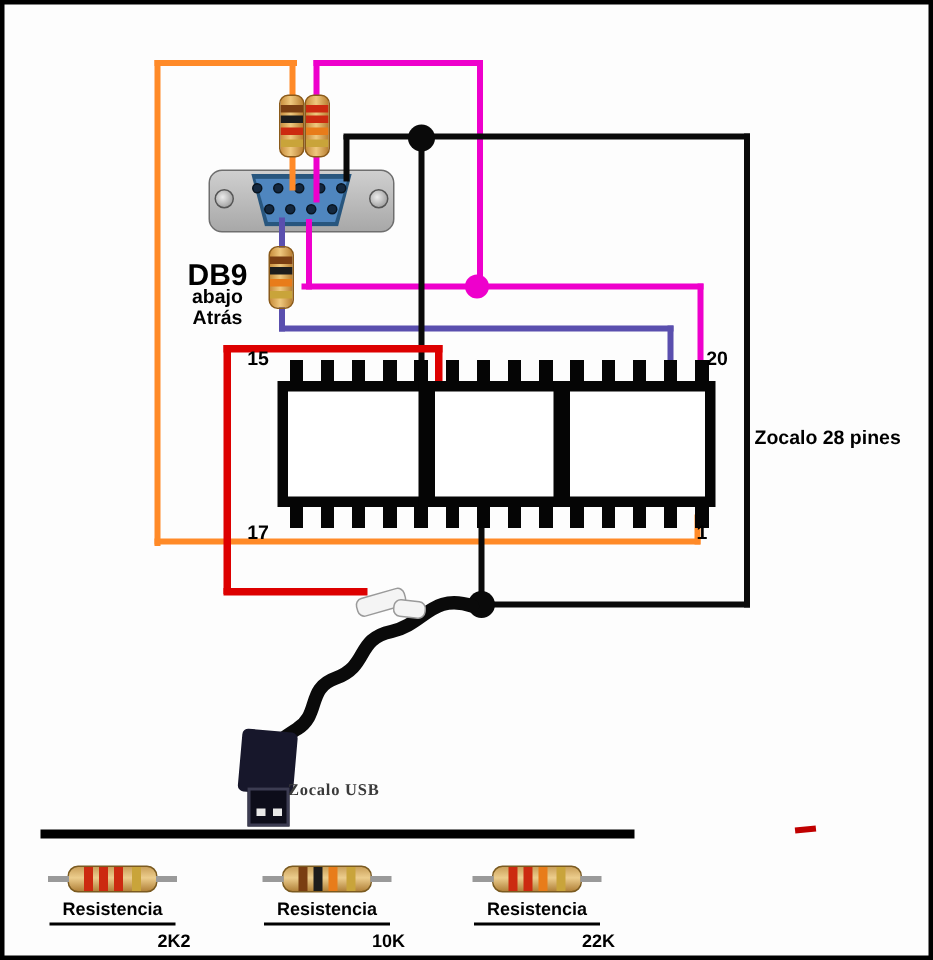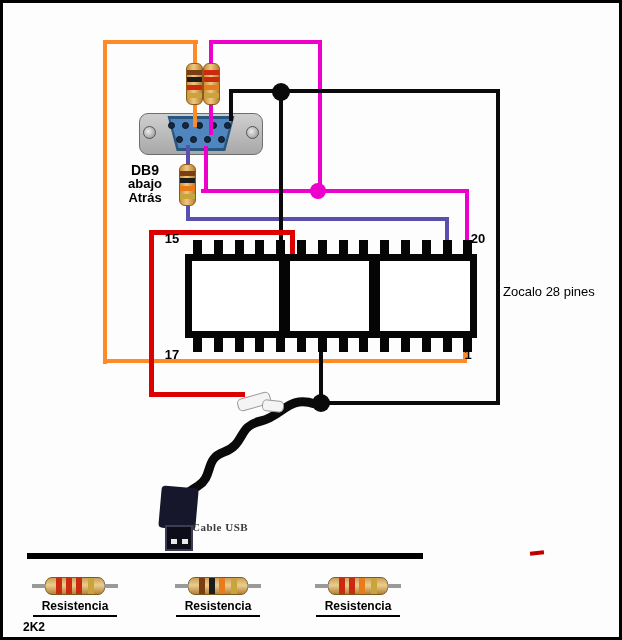--- a/index.html
+++ b/index.html
@@ -35,43 +35,43 @@
   .db9-shell{position:absolute;left:24px;top:9px;width:76px;height:35px;background:#28567e;
     clip-path:polygon(6% 0,94% 0,82% 100%,18% 100%);}
   .db9-face{position:absolute;left:27px;top:12px;width:70px;height:29px;background:#4f86bf;
     clip-path:polygon(6% 0,94% 0,82% 100%,18% 100%);}
   .pin{position:absolute;width:7px;height:7px;border-radius:50%;background:#14283f;border:1px solid #081420;box-sizing:border-box;}
   
   .sock-body{position:absolute;left:182px;top:251px;width:292px;height:84px;border:7px solid #050505;background:#fff;box-sizing:border-box;}
   .sock-div{position:absolute;top:251px;width:11px;height:84px;background:#050505;}
   .pins-row{position:absolute;left:190px;width:283px;height:15px;
     background:repeating-linear-gradient(90deg,#050505 0 9px,transparent 9px 20.8px);}
-  .sock-label{position:absolute;left:500px;top:280px;width:116px;font-weight:normal;font-size:13px;line-height:17px;color:#000;}
+  .sock-label{position:absolute;left:500px;top:280px;width:116px;font-weight:bold;font-size:13px;line-height:17px;color:#000;}
   .db9-label{position:absolute;left:110px;top:160px;width:64px;text-align:center;font-weight:bold;font-size:13px;line-height:14px;color:#000;}
-  .db9-label .l1{font-size:14px;}
+  .db9-label .l1{font-size:20px;margin-top:14px;}
   
   .wc{position:absolute;background:#f4f4f4;border:1px solid #9a9a9a;border-radius:5px;}
   .plug{position:absolute;left:152px;top:484px;width:48px;height:66px;}
   .plug-body{position:absolute;left:5px;top:0;width:37px;height:42px;background:#17172b;border-radius:4px;transform:rotate(5deg);}
   .plug-metal{position:absolute;left:10px;top:38px;width:28px;height:26px;background:#0d0d1a;border:2px solid #3c3c52;box-sizing:border-box;}
   .plug-hole{position:absolute;width:6px;height:5px;background:#e8e8e8;}
   .cable-label{position:absolute;left:189px;top:518px;font-family:"Liberation Serif",serif;font-weight:bold;font-size:11px;color:#3a3a3a;letter-spacing:.5px;}
   
   .sep{position:absolute;left:24px;top:550px;width:396px;height:6px;background:#000;}
   .redmark{position:absolute;left:527px;top:548px;width:14px;height:4px;background:#c00000;transform:rotate(-6deg);}
   .leg-item{position:absolute;top:574px;width:104px;}
   .res-h{position:relative;width:58px;height:16px;margin:0 auto;border:1px solid #7a5a20;border-radius:7px;
     background:linear-gradient(180deg,#caa05a,#eccd8d 45%,#b2823a);}
   .res-h::before,.res-h::after{content:"";position:absolute;top:6px;width:14px;height:4px;background:#9a9a9a;}
   .res-h::before{left:-14px;}
   .res-h::after{right:-14px;}
   .bd{position:absolute;top:0;height:100%;width:6px;}
   .leg-name{display:block;margin:4px 10px 0 10px;text-align:center;font-weight:bold;font-size:12px;color:#000;
     border-bottom:2px solid #000;padding-bottom:2px;}
-  .leg-val{display:block;text-align:left;font-weight:bold;font-size:12px;color:#000;padding-top:3px;}
+  .leg-val{display:block;text-align:right;font-weight:bold;font-size:12px;color:#000;padding-top:3px;}
 </style>
 </head>
 <body>
 
 <div id="canvas">
 
   <div class="db9">
     <div class="db9-flange"></div>
     <div class="screw" style="left:4px;top:19px;"></div>
     <div class="screw" style="right:4px;top:19px;"></div>
@@ -164,21 +164,21 @@
     <path d="M172,16 C145,7 140,28 118,33 C94,38 103,56 81,64 C61,71 71,88 55,98 C46,104 43,105 42,111" fill="none" stroke="#0a0a0a" stroke-width="9" stroke-linecap="round"></path>
   </svg>
   <div class="wc" style="left:234px;top:392px;width:32px;height:11px;transform:rotate(-16deg);"></div>
   <div class="wc" style="left:259px;top:397px;width:20px;height:10px;transform:rotate(6deg);"></div>
   <div class="plug">
     <div class="plug-body"></div>
     <div class="plug-metal"></div>
     <div class="plug-hole" style="left:16px;top:52px;"></div>
     <div class="plug-hole" style="left:27px;top:52px;"></div>
   </div>
-  <div class="cable-label">Cable USB</div>
+  <div class="cable-label">Zocalo USB</div>
 
   <div class="sep"></div>
   <div class="redmark"></div>
 
   <div class="leg-item" style="left:20px;">
     <div class="res-h">
       <span class="bd c-red" style="left:10px;"></span>
         <span class="bd c-red" style="left:20px;"></span>
       <span class="bd c-red" style="left:30px;"></span>
         <span class="bd c-gold" style="left:42px;"></span>
@@ -188,25 +188,27 @@
   </div>
 
   <div class="leg-item" style="left:163px;">
     <div class="res-h">
       <span class="bd c-brown" style="left:10px;"></span>
         <span class="bd c-black" style="left:20px;"></span>
       <span class="bd c-orangeb" style="left:30px;"></span>
         <span class="bd c-gold" style="left:42px;"></span>
     </div>
     <span class="leg-name">Resistencia</span>
+    <span class="leg-val">10K</span>
   </div>
 
   <div class="leg-item" style="left:303px;">
     <div class="res-h">
       <span class="bd c-red" style="left:10px;"></span>
         <span class="bd c-red" style="left:20px;"></span>
       <span class="bd c-orangeb" style="left:30px;"></span>
         <span class="bd c-gold" style="left:42px;"></span>
     </div>
     <span class="leg-name">Resistencia</span>
+    <span class="leg-val">22K</span>
   </div>
 
 </div>
 
 </body></html>

